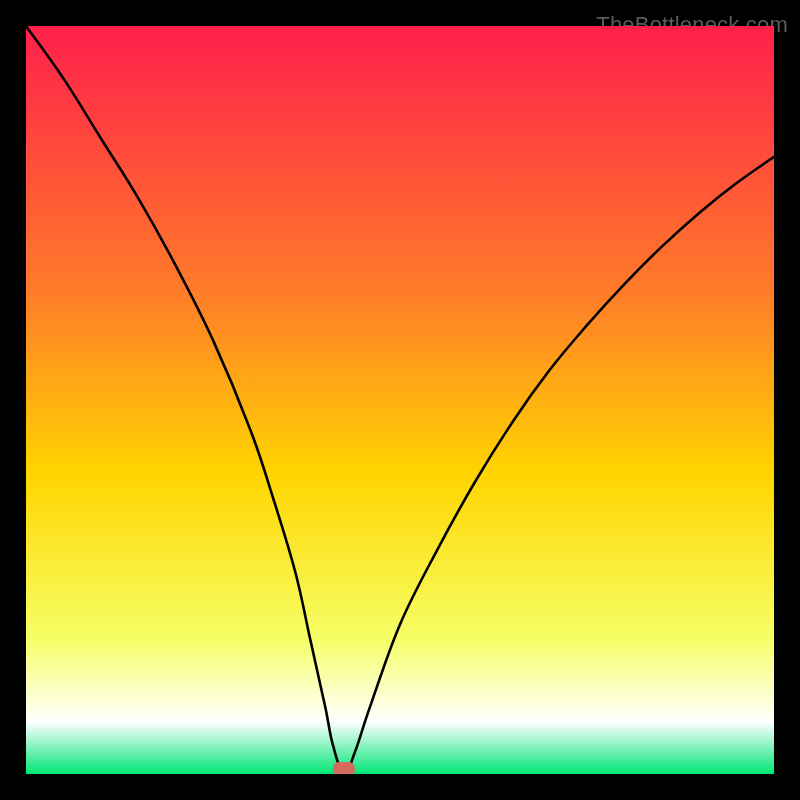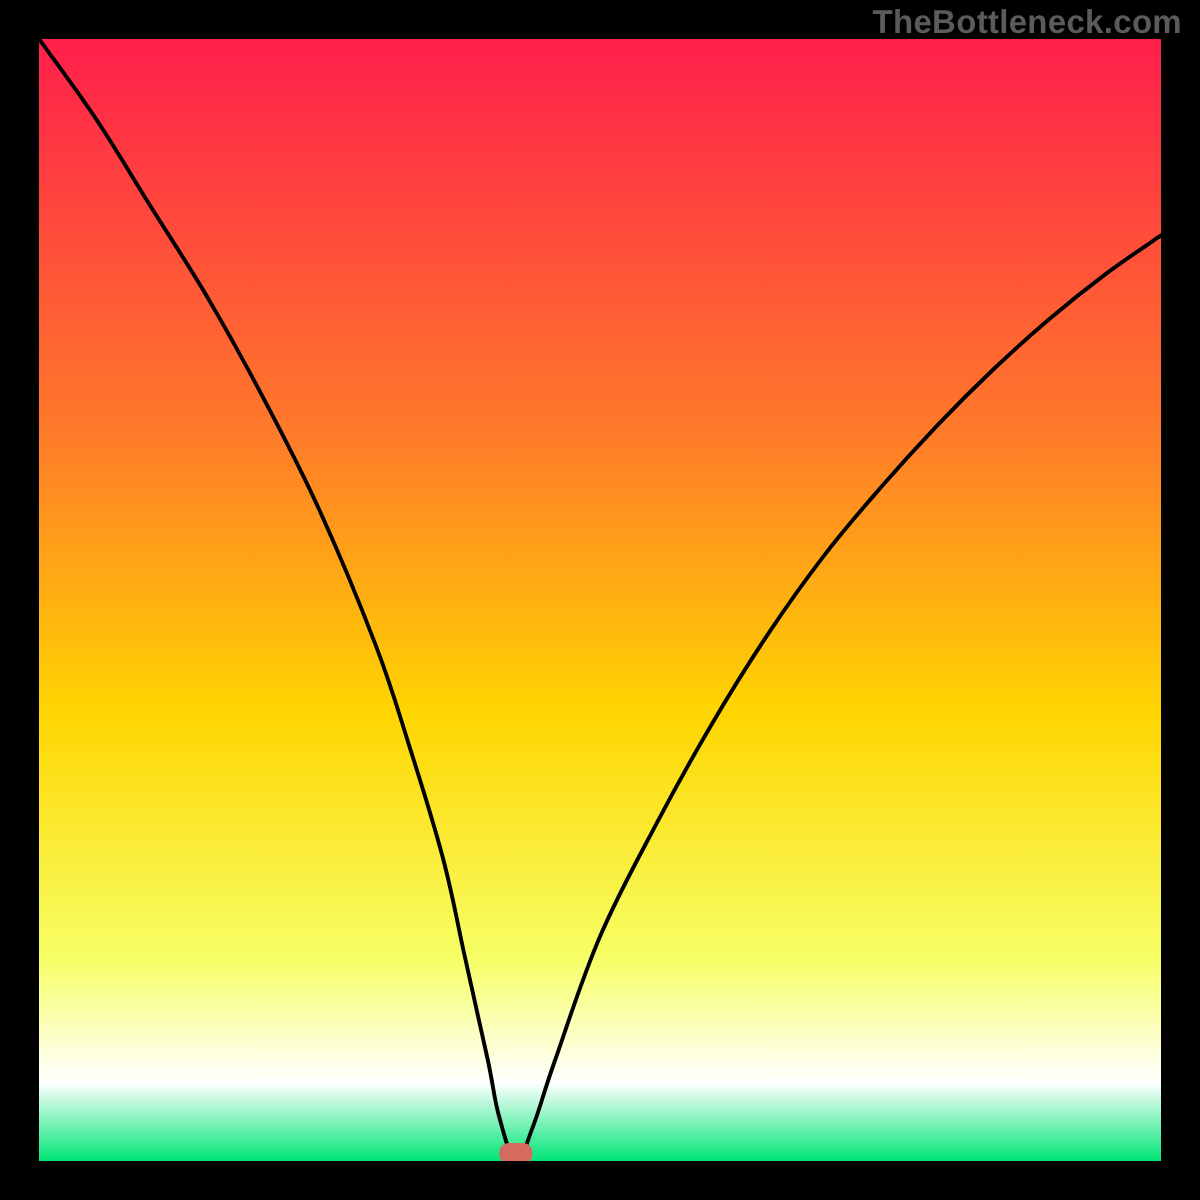--- a/index.html
+++ b/index.html
@@ -20,25 +20,25 @@
   .plot-area {
     position: absolute;
     left: 26px;
     top: 26px;
     width: 748px;
     height: 748px;
     
   }
   .watermark {
     position: absolute;
-    top: 2px;
+    top: 12px;
     right: 12px;
     color: #5b5b5b;
     font-size: 22px;
-    font-weight: 700;
+    font-weight: 400;
     letter-spacing: 0.2px;
     user-select: none;
   }
   svg {
     display: block;
   }
 </style>
 </head>
 <body>
 

